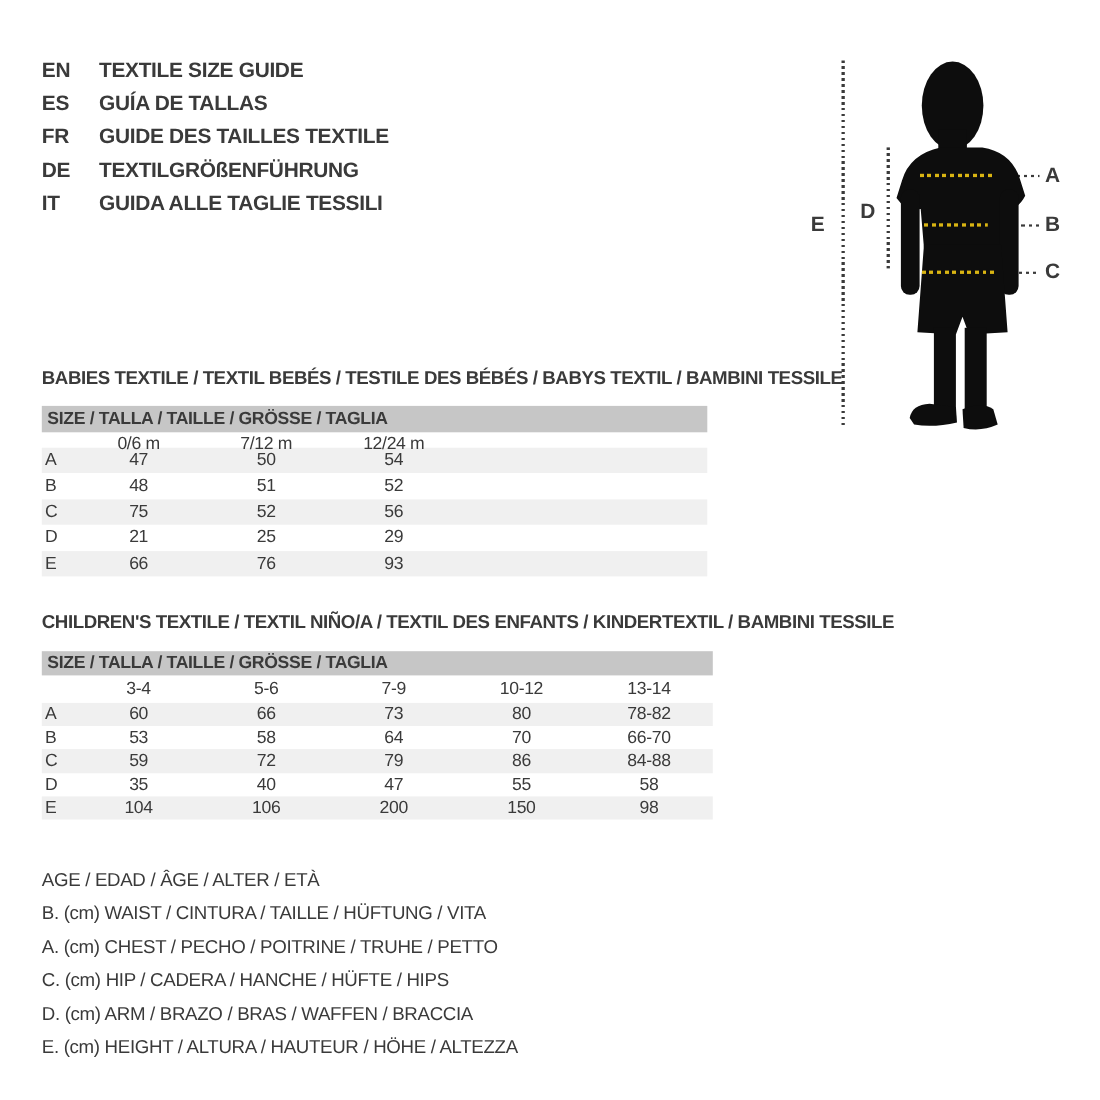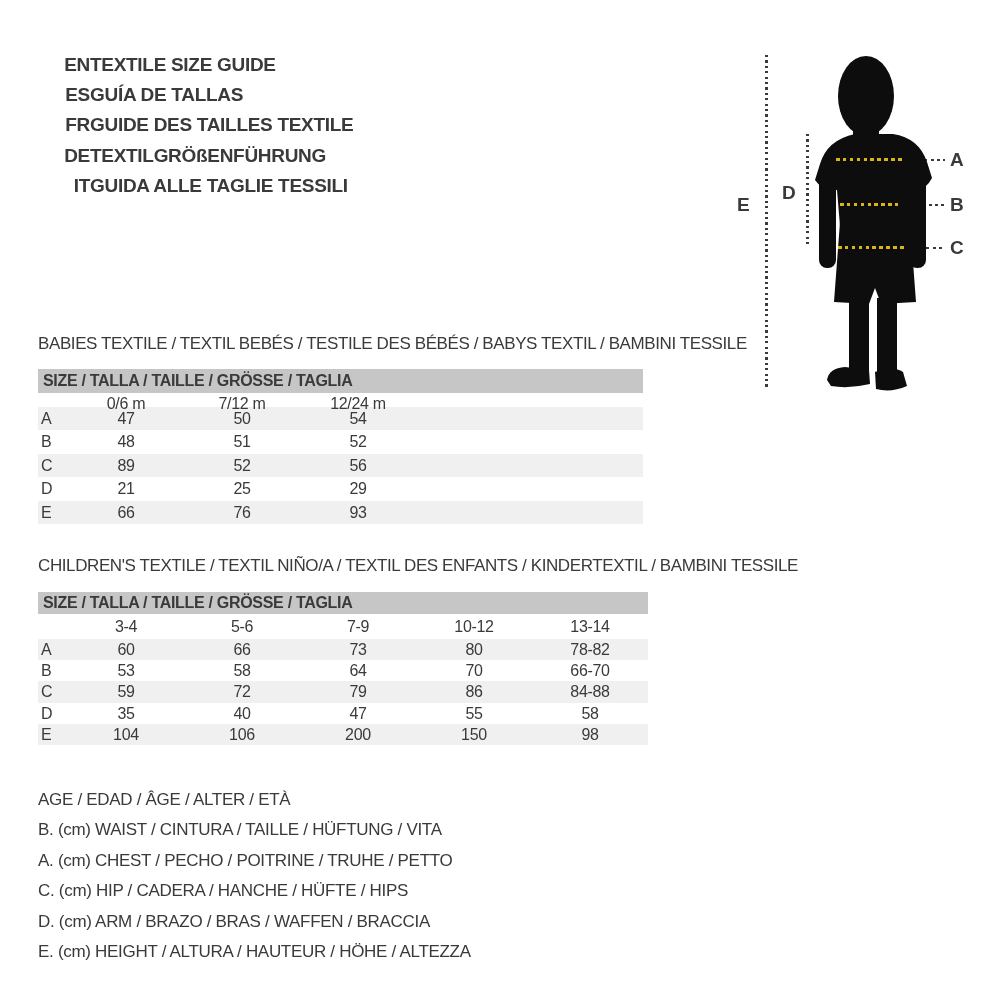--- a/index.html
+++ b/index.html
@@ -14,32 +14,32 @@
   body{
     width:1000px;height:1000px;position:relative;overflow:hidden;
     font-family:"Liberation Sans","DejaVu Sans",sans-serif;
     color:var(--text);letter-spacing:-0.3px;
   }
   .abs{position:absolute;}
 
   
   .lang-block{left:38px;top:50px;}
   .lang-row{display:flex;line-height:30.2px;font-size:19px;font-weight:700;}
-  .lang-code{width:52px;flex:0 0 52px;text-align:right;}
+  .lang-code{width:52px;flex:0 0 52px;}
 
   
   .vdots{width:2.5px;background:repeating-linear-gradient(180deg,var(--text) 0 2.2px,transparent 2.2px 5.4px);}
   .hdots-dark{height:2.5px;background:repeating-linear-gradient(90deg,var(--text) 0 3px,transparent 3px 6.4px);}
   .hdots-yellow{height:3.2px;z-index:3;background:repeating-linear-gradient(90deg,var(--measure-yellow) 0 3.6px,transparent 3.6px 6.9px);}
   .mlabel{font-size:19px;font-weight:700;line-height:20px;}
   svg.silhouette{z-index:1;}
   svg.silhouette path,svg.silhouette rect,svg.silhouette ellipse{fill:var(--silhouette-black);}
 
   
-  .section-title{font-size:17px;font-weight:400;letter-spacing:-0.4px;white-space:nowrap;}
+  .section-title{font-size:17px;font-weight:700;letter-spacing:-0.4px;white-space:nowrap;}
 
   
   .tbl{font-size:16px;}
   .tbl .bar{
     background:var(--bar-gray);font-weight:700;font-size:16px;
     padding-left:5px;white-space:nowrap;
   }
   .tbl .row{display:grid;}
   .babies .row{grid-template-columns:30px 116px 116px 116px;}
   .children .row{grid-template-columns:30px 116px 116px 116px 116px 116px;}
@@ -128,21 +128,21 @@
     <span class="cell">54</span>
   </div>
   <div class="row datarow">
     <span class="lbl">B</span>
     <span class="cell">48</span>
     <span class="cell">51</span>
     <span class="cell">52</span>
   </div>
   <div class="row datarow striped">
     <span class="lbl">C</span>
-    <span class="cell">89</span>
+    <span class="cell">75</span>
     <span class="cell">52</span>
     <span class="cell">56</span>
   </div>
   <div class="row datarow">
     <span class="lbl">D</span>
     <span class="cell">21</span>
     <span class="cell">25</span>
     <span class="cell">29</span>
   </div>
   <div class="row datarow striped">

